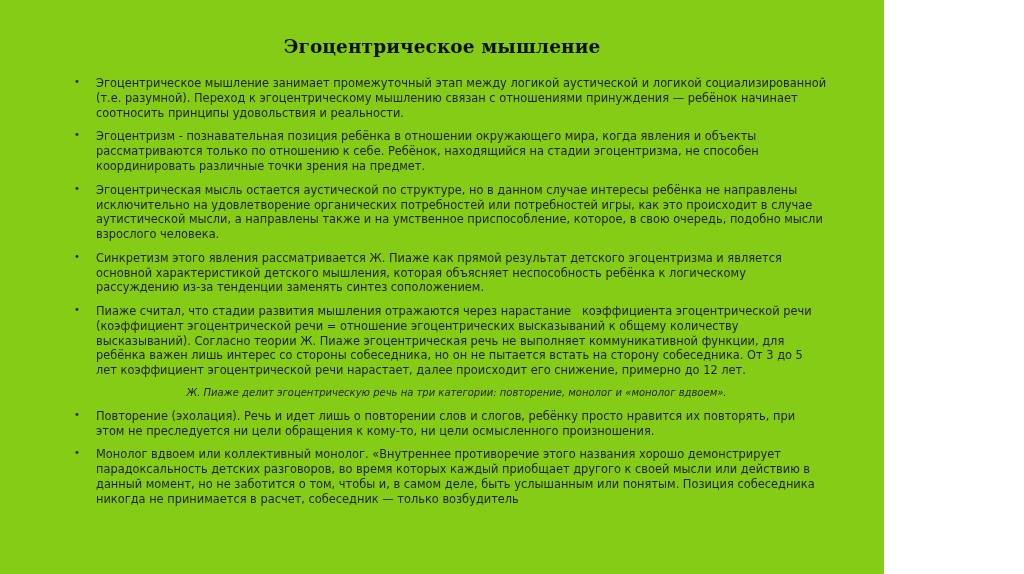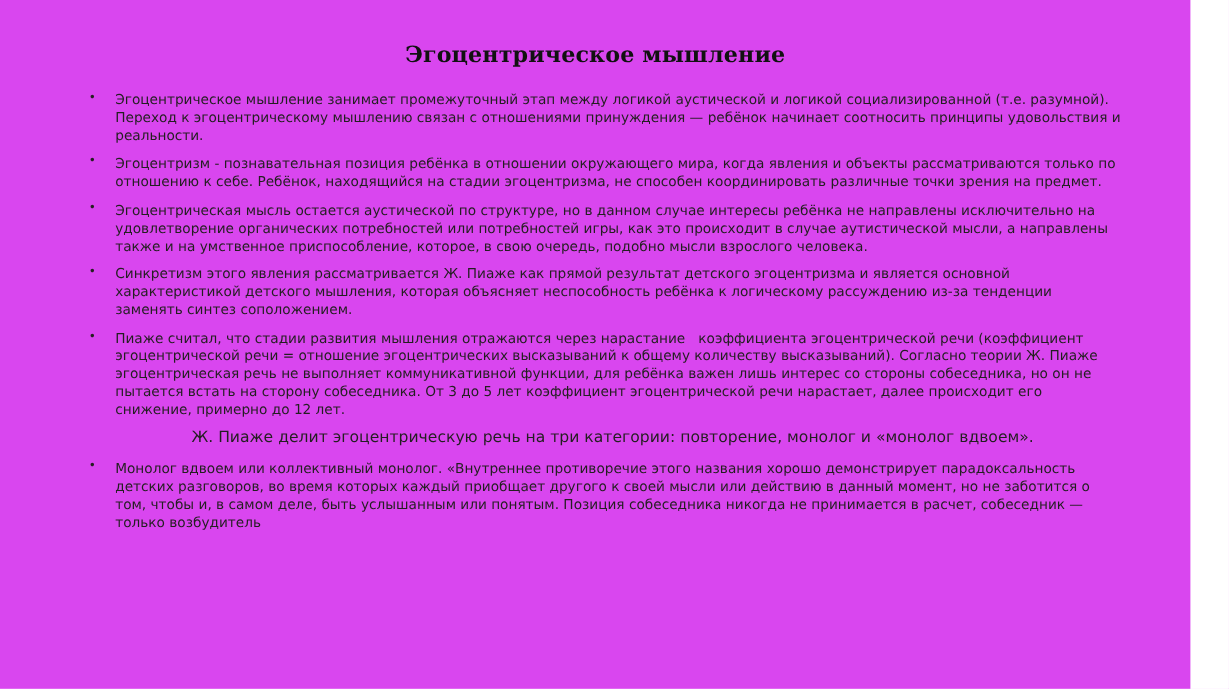--- a/index.html
+++ b/index.html
@@ -11,23 +11,23 @@
   body {
     width: 1024px;
     height: 574px;
     overflow: hidden;
     font-family: "DejaVu Sans", "Liberation Sans", sans-serif;
     color: #231f20;
     -webkit-font-smoothing: antialiased;
   }
   .slide {
     position: relative;
-    width: 992px;
+    width: 884px;
     height: 574px;
-    background: #d946ef;
+    background: #84cc16;
     box-sizing: border-box;
     padding: 0;
   }
   .slide-title {
     text-align: center;
     font-family: "DejaVu Serif", "Liberation Serif", serif;
     font-weight: bold;
     font-size: 18.5px;
     line-height: 1.2;
     color: #111111;
@@ -65,25 +65,26 @@
   }
   li.bullet.no-marker {
     padding-left: 28px;
   }
   li.bullet.no-marker::before {
     content: "";
   }
   .centered-note {
     display: block;
     text-align: center;
-    font-size: 13px;
+    font-size: 10px;
     line-height: 1.295;
     margin: 0 0 9px 0;
     padding: 0 10px 0 0;
     color: #231f20;
+    font-style: italic;
   }
   .bullet-text {
     display: block;
     white-space: pre-wrap;
   }
 </style>
 </head>
 <body>
 
 <div class="slide">
@@ -111,20 +112,23 @@
       </li>
 
       <li class="bullet">
         <span class="bullet-text">Пиаже считал, что стадии развития мышления отражаются через нарастание   коэффициента эгоцентрической речи (коэффициент эгоцентрической речи = отношение эгоцентрических высказываний к общему количеству высказываний). Согласно теории Ж. Пиаже эгоцентрическая речь не выполняет коммуникативной функции, для ребёнка важен лишь интерес со стороны собеседника, но он не пытается встать на сторону собеседника. От 3 до 5 лет коэффициент эгоцентрической речи нарастает, далее происходит его снижение, примерно до 12 лет.</span>
       </li>
 
       <li class="bullet no-marker">
         <span class="centered-note">Ж. Пиаже делит эгоцентрическую речь на три категории: повторение, монолог и «монолог вдвоем».</span>
       </li>
 
+      <li class="bullet">
+        <span class="bullet-text">Повторение (эхолация). Речь и идет лишь о повторении слов и слогов, ребёнку просто нравится их повторять, при этом не преследуется ни цели обращения к кому-то, ни цели осмысленного произношения.</span>
+      </li>
 
 
       <li class="bullet">
         <span class="bullet-text">Монолог вдвоем или коллективный монолог. «Внутреннее противоречие этого названия хорошо демонстрирует парадоксальность детских разговоров, во время которых каждый приобщает другого к своей мысли или действию в данный момент, но не заботится о том, чтобы и, в самом деле, быть услышанным или понятым. Позиция собеседника никогда не принимается в расчет, собеседник — только возбудитель</span>
       </li>
 
     </ul>
   </div>
 </div>
 

